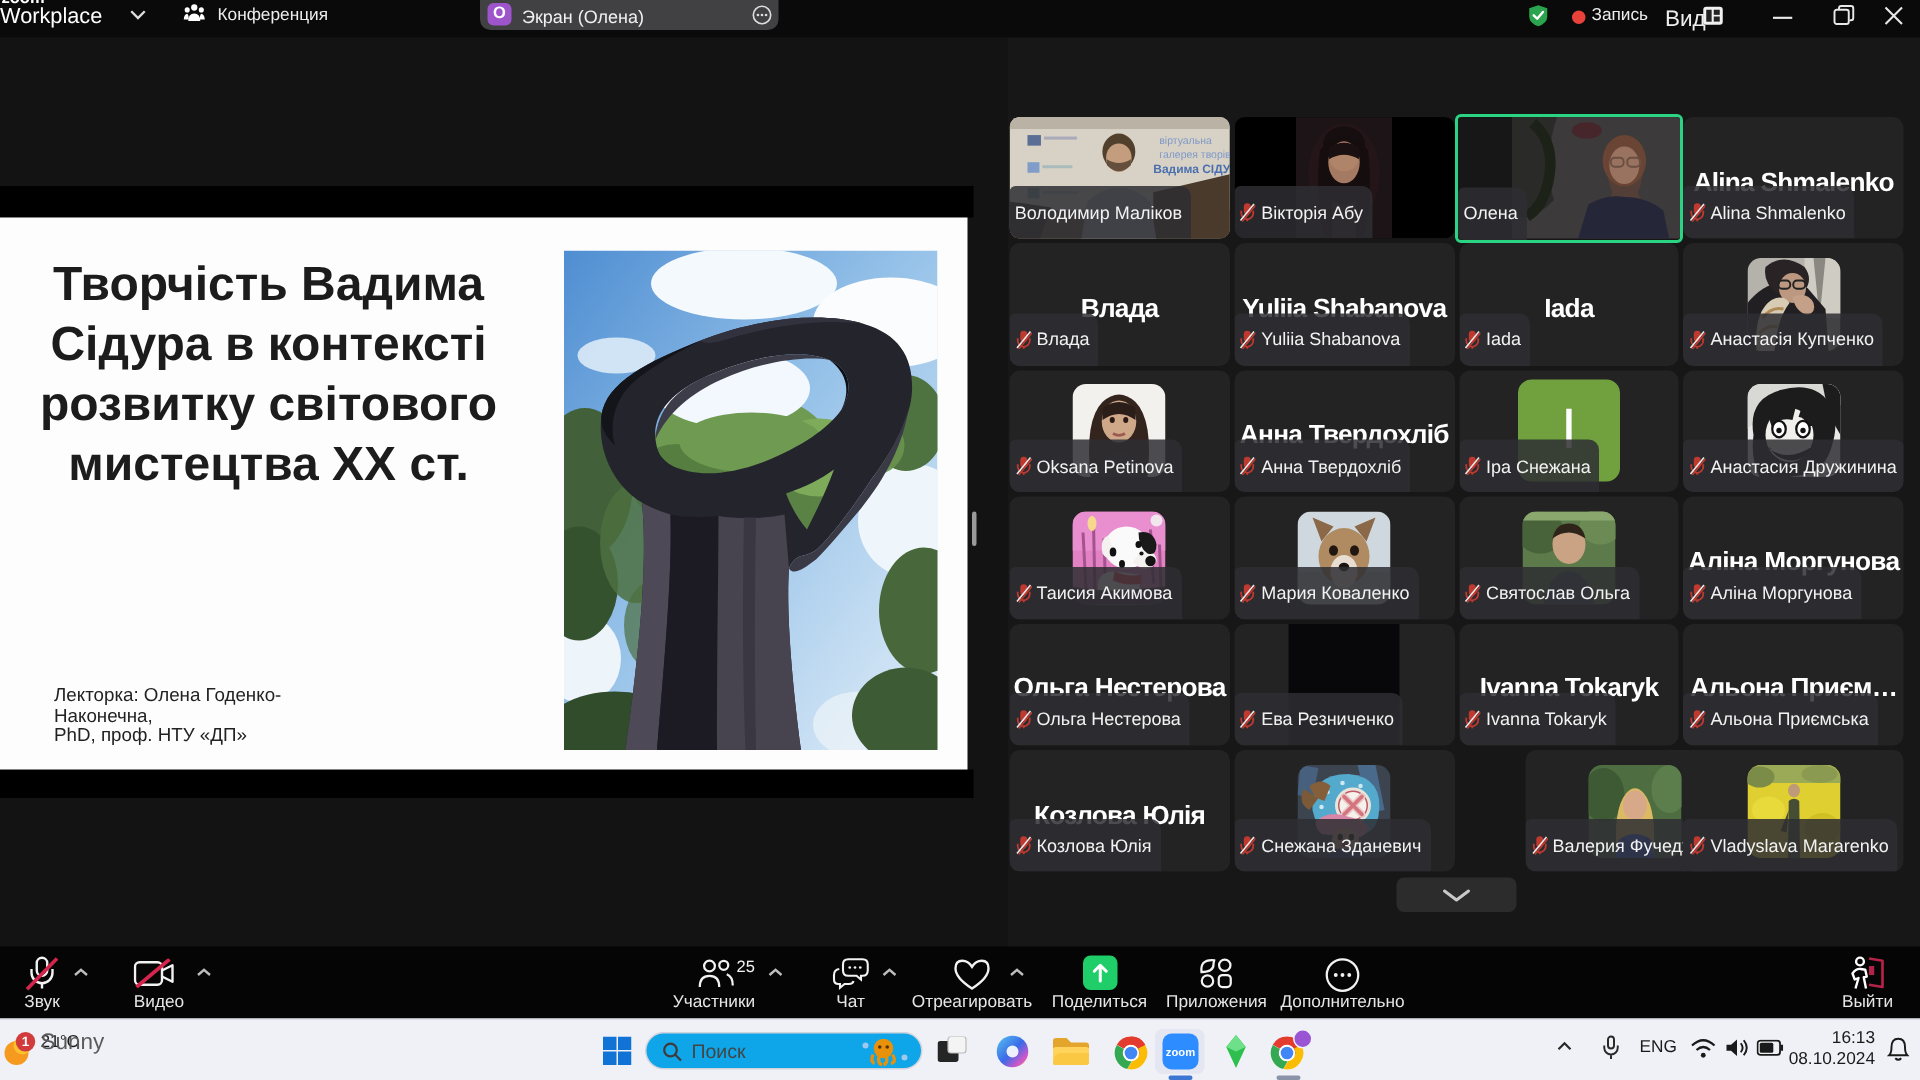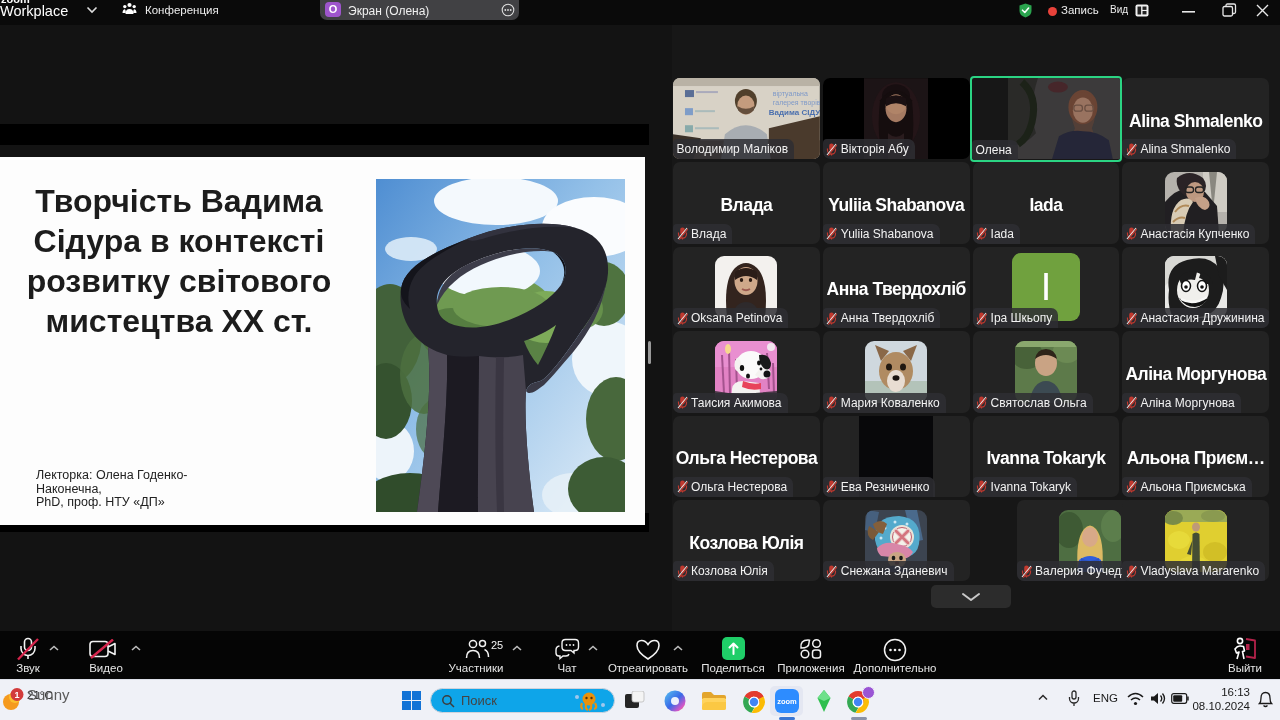--- a/index.html
+++ b/index.html
@@ -8,35 +8,35 @@
   .abs { position:absolute; }
   #stage { position:relative; width:1280px; height:720px; }
 
   
   #titlebar { left:0; top:0; width:1280px; height:25px; background:#0a0a0a; }
 
   
   #sharepane { left:0; top:25px; width:672px; height:606px; background:#131313; }
   #bartop { left:0; top:124px; width:649px; height:21px; background:#000; }
   #barbot { left:0; top:513px; width:649px; height:19px; background:#000; }
-  #slide  { left:0; top:145px; width:645px; height:368px; background:#fdfdfd;margin-top:12px; }
+  #slide  { left:0; top:145px; width:645px; height:368px; background:#fdfdfd; }
   #handle { left:648px; top:341px; width:3px; height:23px; background:#9a9a9a; border-radius:2px; }
 
   #slidetitle { left:9px; top:24px; width:340px; text-align:center;
     font-weight:bold; font-size:32px; line-height:40px; color:#1c1c1c;
     letter-spacing:0px; }
   .lect { left:36px; color:#222; font-size:12.5px; line-height:13.5px; }
 
   
   .tile { position:absolute; width:146.8px; height:81.4px; background:#232323;
     border-radius:7px; overflow:hidden; }
   .bigname { position:absolute; width:100%; text-align:center; top:50%;
     margin-top:-8px; color:#fff; font-weight:bold; font-size:17.5px;
     letter-spacing:-0.5px; white-space:nowrap; }
-  .lbl { position:absolute; left:0; bottom:0; height:20px;
+  .lbl { position:absolute; left:0; bottom:0; height:35px;
     background:rgba(46,46,50,.85); border-radius:4px 7px 0 4px;
     display:flex; align-items:center; padding:0 6px 0 3.5px; gap:3.5px; }
   .lbl span { color:#f2f2f2; font-size:12px; white-space:nowrap; }
   .avatar { position:absolute; left:50%; top:50%; transform:translate(-50%,-50%);
     width:62px; height:62px; border-radius:9px; overflow:hidden; }
   #ring { border:2.5px solid #2bd483; border-radius:4px; background:transparent;padding-left:36px; }
 
   
   #toolbar { left:0; top:631px; width:1280px; height:48px; background:#050505; }
   .tool { position:absolute; text-align:center; color:#e6e6e6; font-size:11.5px; }
@@ -151,21 +151,21 @@
           <circle cx="7" cy="7" r="0.9" fill="#ddd"></circle>
           <circle cx="9.7" cy="7" r="0.9" fill="#ddd"></circle>
       </svg>
     </div>
     <svg class="abs" style="left:1019px;top:3px;" width="13" height="15" viewBox="0 0 13 15">
       <path d="M6.5 0.5 L12.5 2.5 V8 Q12.5 12.5 6.5 14.5 Q0.5 12.5 0.5 8 V2.5 Z" fill="#2aa44e"></path>
       <path d="M3.5 7.2 L5.8 9.5 L9.6 5" stroke="#fff" stroke-width="1.6" fill="none" stroke-linecap="round" stroke-linejoin="round"></path>
     </svg>
     <div class="abs" style="left:1048px;top:7px;width:9px;height:9px;border-radius:50%;background:#e8423a;"></div>
     <div class="abs" style="left:1061px;top:4px;color:#ededed;font-size:11.5px;">Запись</div>
-    <div class="abs" style="left:1110px;top:4px;color:#ededed;font-size:10px;">Вид</div>
+    <div class="abs" style="left:1110px;top:4px;color:#ededed;font-size:15px;">Вид</div>
     <svg class="abs" style="left:1135px;top:3.5px;" width="14" height="13" viewBox="0 0 14 13">
       <rect x="0.5" y="0.5" width="13" height="12" rx="2" fill="#f0f0f0"></rect>
       <rect x="7.5" y="2.5" width="4" height="3.4" fill="#222"></rect>
       <rect x="7.5" y="7" width="4" height="3.4" fill="#222"></rect>
       <rect x="2.5" y="2.5" width="3.6" height="8" fill="#222"></rect>
     </svg>
     <svg class="abs" style="left:1182px;top:11px;" width="13" height="2" viewBox="0 0 13 2">
         <rect width="13" height="1.6" fill="#e8e8e8"></rect>
       </svg>
     <svg class="abs" style="left:1222px;top:3px;" width="15" height="14" viewBox="0 0 15 14">
@@ -354,21 +354,21 @@
           <div style="position:absolute;left:50%;top:50%;transform:translate(-50%,-50%);color:#fff;font-size:38px;font-weight:normal;">I</div>
         </div>
         <div class="lbl">
           <svg width="11" height="13" viewBox="0 0 11 13">
             <rect x="3.2" y="0.5" width="4.6" height="7.5" rx="2.3" fill="#c0392f"></rect>
             <path d="M1.5 5.5 v1.5 a4 4.2 0 0 0 8 0 v-1.5" fill="none" stroke="#c0392f" stroke-width="1.2"></path>
             <line x1="5.5" y1="10.8" x2="5.5" y2="12.5" stroke="#c0392f" stroke-width="1.2"></line>
             <line x1="1" y1="12" x2="10" y2="1" stroke="#e8e8e8" stroke-width="1.1"></line>
             <line x1="2.2" y1="12.6" x2="11" y2="1.8" stroke="#c0392f" stroke-width="1.1"></line>
           </svg>
-          <span>Іра Шкьопу</span>
+          <span>Іра Снежана</span>
         </div>
       </div>
       <div class="tile" style="left: 1122.4px; top: 246.8px;">
         <div class="avatar"><svg width="62" height="62" viewBox="0 0 62 62">
             <rect width="62" height="62" fill="#e8e8e6"></rect>
             <path d="M0 0 H62 V14 Q48 4 30 8 Q12 12 4 26 L0 30 Z" fill="#d8d8d4"></path>
             <path d="M4 34 Q0 10 22 4 Q44 -2 54 12 Q62 24 56 42 Q52 56 40 60 L28 62 L8 62 Q2 50 4 34 Z" fill="#1c1c1c"></path>
             <path d="M50 0 H62 V34 L54 20 Z" fill="#1c1c1c"></path>
             <ellipse cx="28" cy="34" rx="16" ry="18" fill="#f0efec"></ellipse>
             <path d="M14 22 Q20 14 32 16 L30 24 Q22 22 16 28 Z" fill="#1c1c1c"></path>

